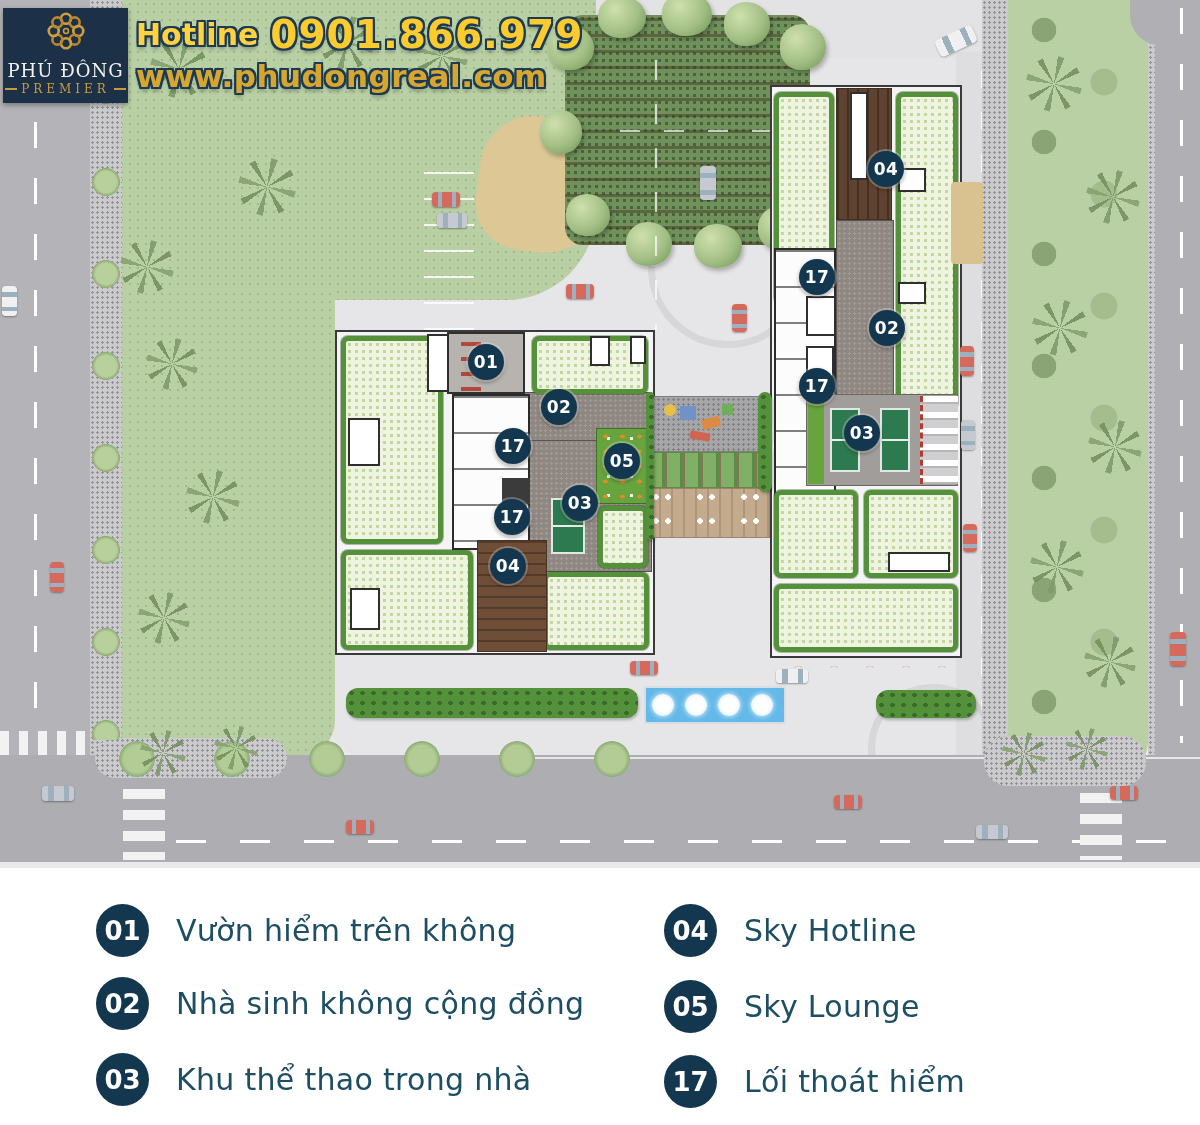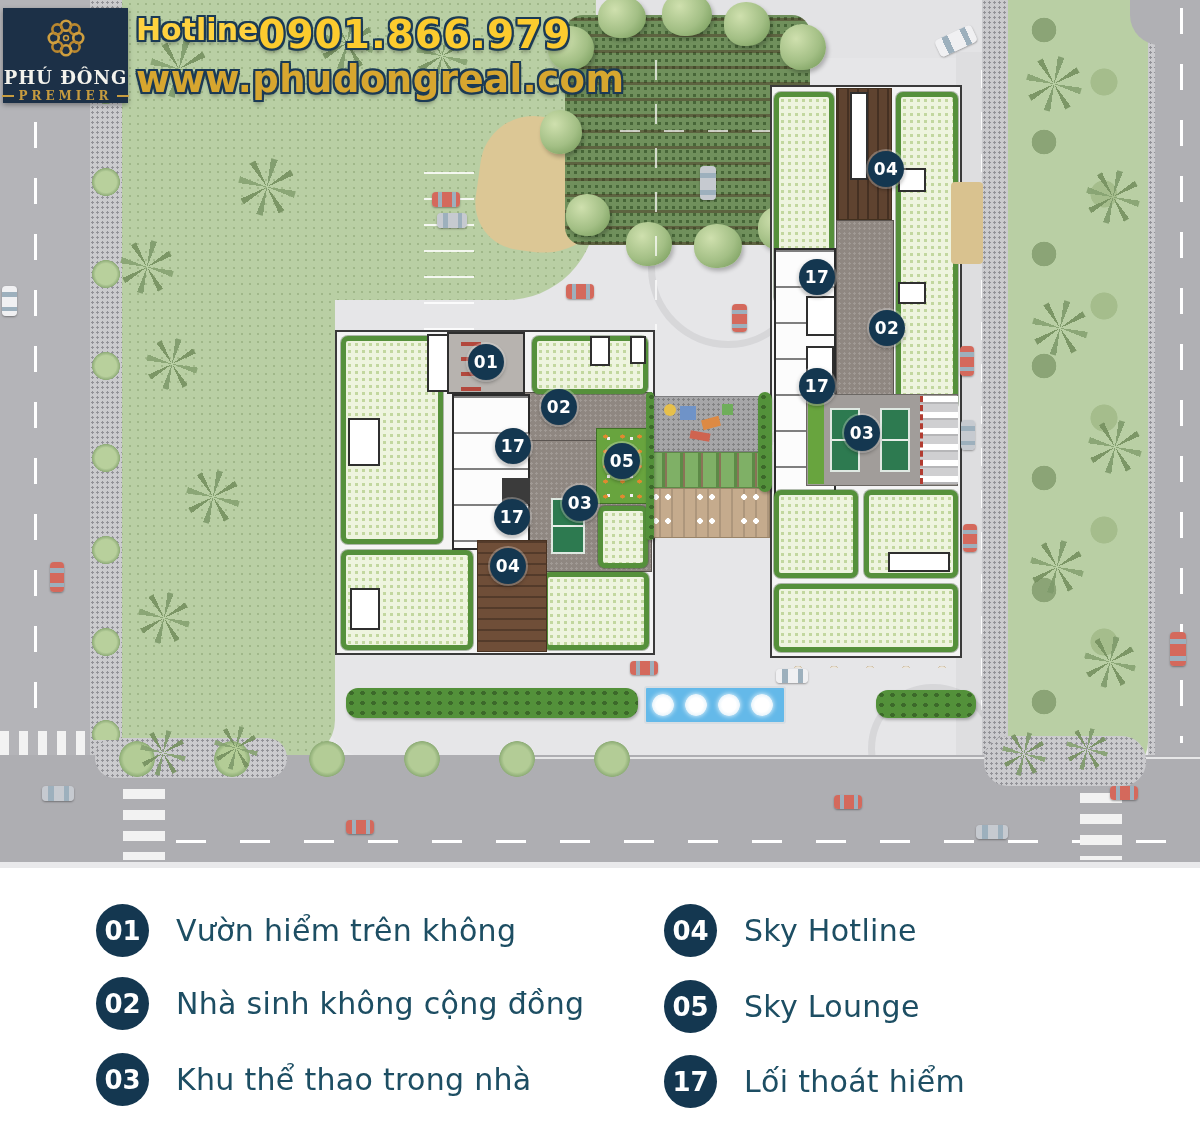--- a/index.html
+++ b/index.html
@@ -60,34 +60,34 @@
   .car.red { --c:#d4695c; } .car.silver { --c:#c6cad0; } .car.white { --c:#f0f0f2; }
   .badge { width: 36px; height: 36px; border-radius: 50%; background: #143750; color: #fff;
     font-weight: bold; font-size: 17px; display: flex; align-items: center; justify-content: center;
     box-shadow: 0 0 0 2px rgba(255,255,255,.28), 0 2px 4px rgba(0,0,0,.45); letter-spacing: .5px; }
   .fcircle { width: 22px; height: 22px; border-radius: 50%;
     background: radial-gradient(circle, #ffffff 45%, #e8f4fb 70%, rgba(255,255,255,0) 76%);
     box-shadow: 0 0 5px rgba(255,255,255,.95); }
 
   
   .logo { left: 3px; top: 8px; width: 125px; height: 95px; background: #1c3047;
-    display: flex; flex-direction: column; align-items: center; justify-content: flex-end;
-    box-shadow: 0 2px 5px rgba(0,0,0,.35); font-weight: bold; }
+    display: flex; flex-direction: column; align-items: center; justify-content: flex-start;
+    box-shadow: 0 2px 5px rgba(0,0,0,.35); }
   .logo-name { font-family: "DejaVu Serif", serif; color: #f3f2ec; font-size: 18px;
     letter-spacing: 1px; margin-top: 2px; white-space: nowrap; }
   .logo-sub { font-family: "DejaVu Serif", serif; color: #c79c3f; font-size: 12px;
     letter-spacing: 4px; display: flex; align-items: center; margin-top: 1px; }
   .logo-sub .bar { display: inline-block; width: 12px; border-bottom: 2px solid #c79c3f; margin: 0 4px; height: 2px; }
   .outlined { --o:#1b3a55; text-shadow: -2px -2px 0 var(--o), 2px -2px 0 var(--o), -2px 2px 0 var(--o),
     2px 2px 0 var(--o), 0 -2px 0 var(--o), 0 2px 0 var(--o), -2px 0 0 var(--o), 2px 0 0 var(--o),
     0 4px 4px rgba(0,0,0,.35); }
-  .hotline-row { left: 136px; top: 12px; display: flex; align-items: flex-start; }
+  .hotline-row { left: 136px; top: 12px; display: flex; align-items: center; gap: 12px; }
   .hotline-label { font-size: 30px; font-weight: bold; color: #ffd23f; }
   .hotline-number { font-size: 39px; font-weight: bold; color: #fccb2e; letter-spacing: 1px; }
-  .website { left: 136px; top: 58px; font-size: 37px; font-weight: bold; color: #d7a62f; letter-spacing: .5px; }
+  .website { left: 136px; top: 58px; font-size: 31px; font-weight: bold; color: #d7a62f; letter-spacing: .5px; }
 
   
   .legend-item { display: flex; align-items: center; }
   .legend-circle { width: 53px; height: 53px; border-radius: 50%; background: #143750; color: #fff;
     font-size: 26px; font-weight: bold; display: flex; align-items: center; justify-content: center;
     flex: 0 0 53px; }
   .legend-label { margin-left: 27px; font-size: 30px; color: #1d4e63; letter-spacing: .3px; white-space: nowrap; }
 </style>
 </head>
 <body>

